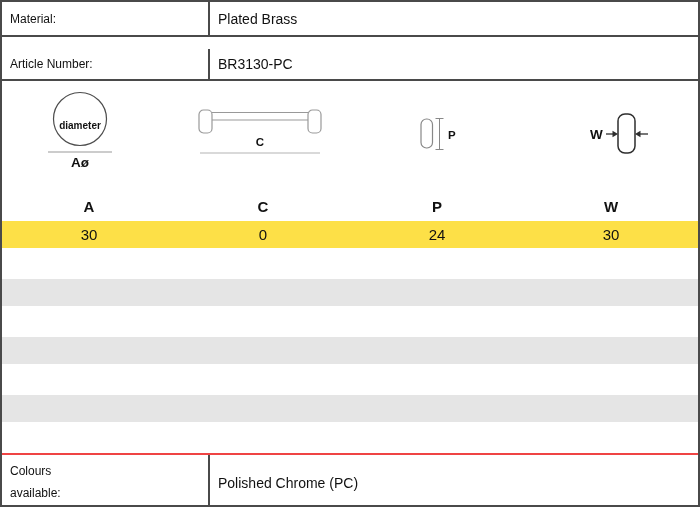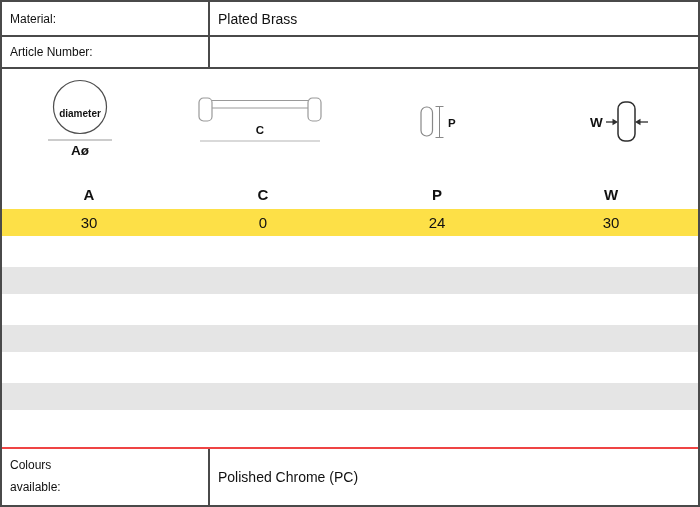--- a/index.html
+++ b/index.html
@@ -17,21 +17,21 @@
     flex-direction: column;
     overflow: hidden;
   }
   
   .info-row {
     display: flex;
     border-bottom: 2px solid #4a4a4a;
     flex: 0 0 auto;
   }
   .info-row.r1 { height: 35px; }
-  .info-row.r2 { height: 32px; }
+  .info-row.r2 { height: 32px; margin-top: 12px; }
   .cell-label {
     width: 208px;
     flex: 0 0 208px;
     border-right: 2px solid #4a4a4a;
     display: flex;
     align-items: center;
     padding-left: 8px;
     font-size: 12px;
   }
   .cell-value {
@@ -94,20 +94,21 @@
 
 <div class="sheet">
 
   <div class="info-row r1">
     <div class="cell-label">Material:</div>
     <div class="cell-value">Plated Brass</div>
   </div>
 
   <div class="info-row r2">
     <div class="cell-label">Article Number:</div>
+    <div class="cell-value">BR3130-PC</div>
   </div>
 
   <div class="main">
 
     <div class="diagram-strip">
 
       <div>
         <svg width="120" height="96" viewBox="0 0 120 96">
           <circle cx="60" cy="33" r="26.5" fill="none" stroke="#4d4d4d" stroke-width="1.2"></circle>
           <text x="60" y="43" text-anchor="middle" font-size="10" font-weight="bold">diameter</text>

